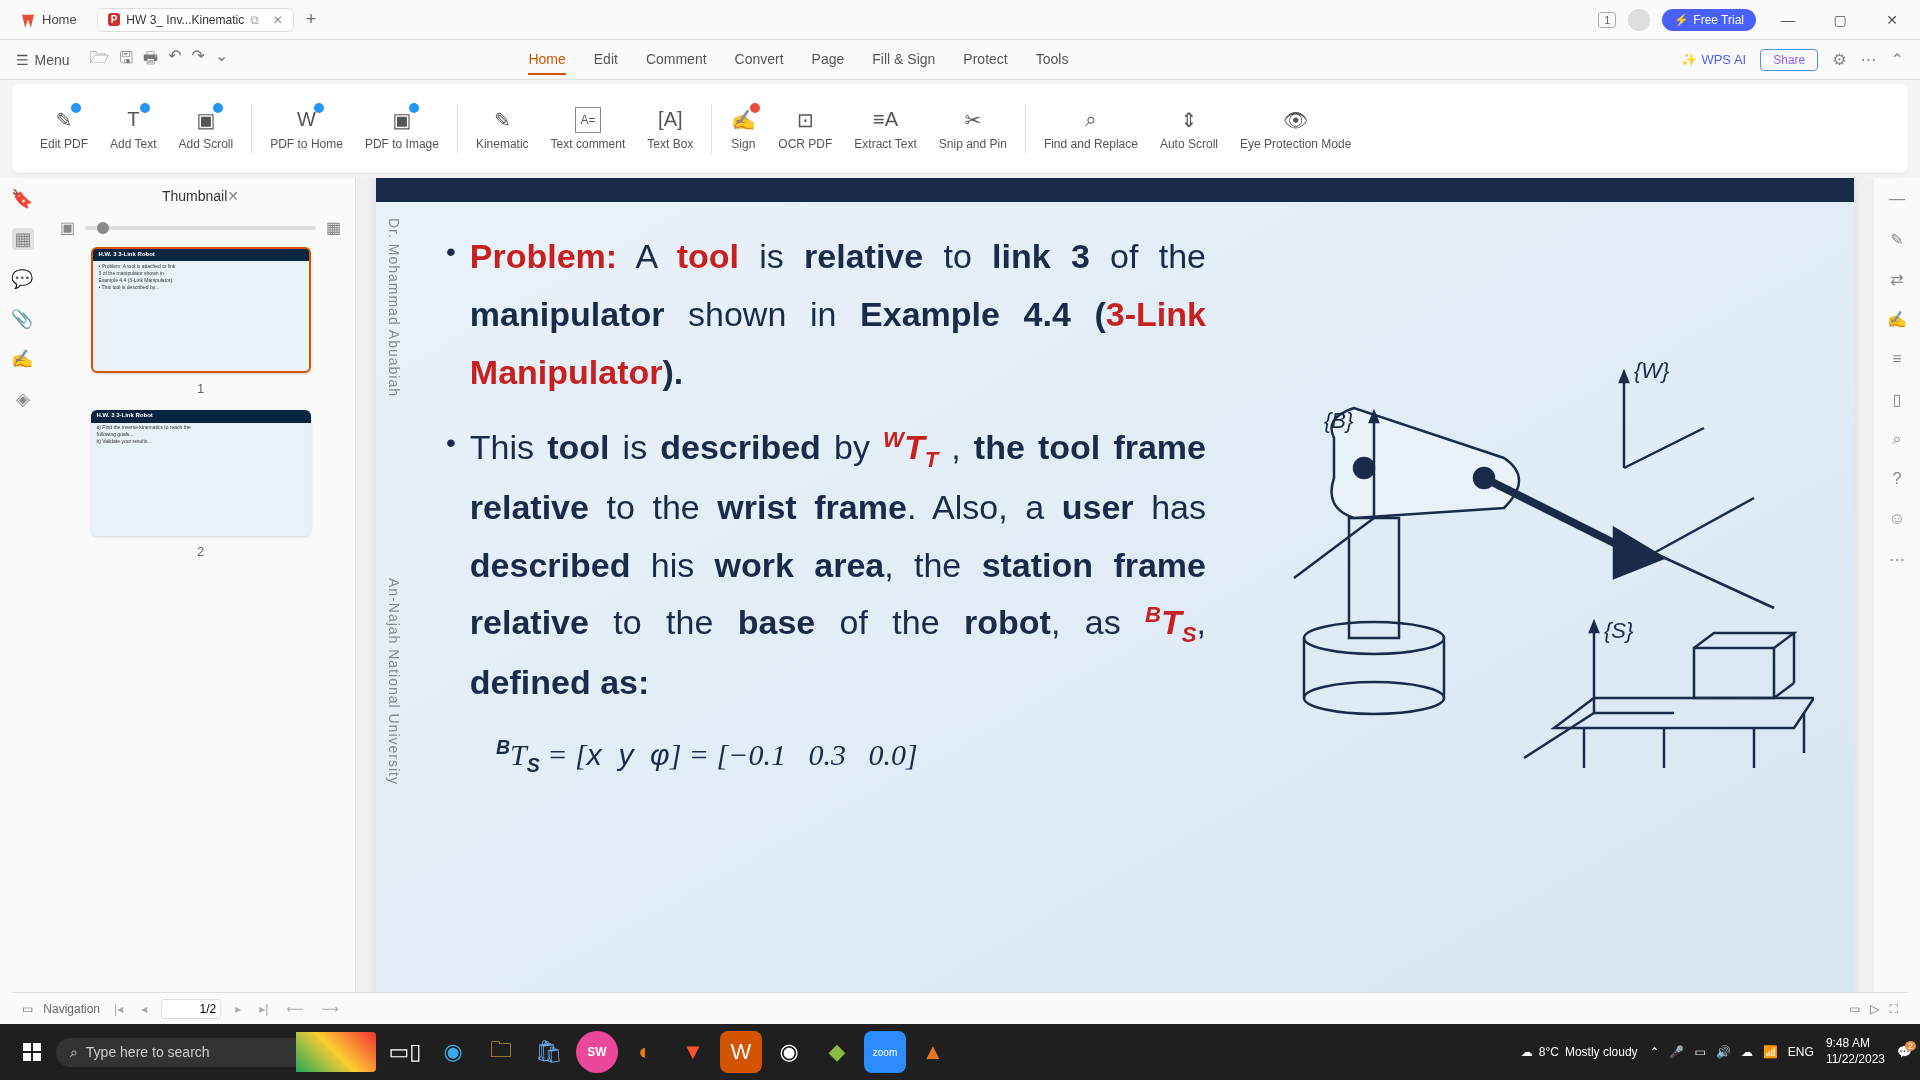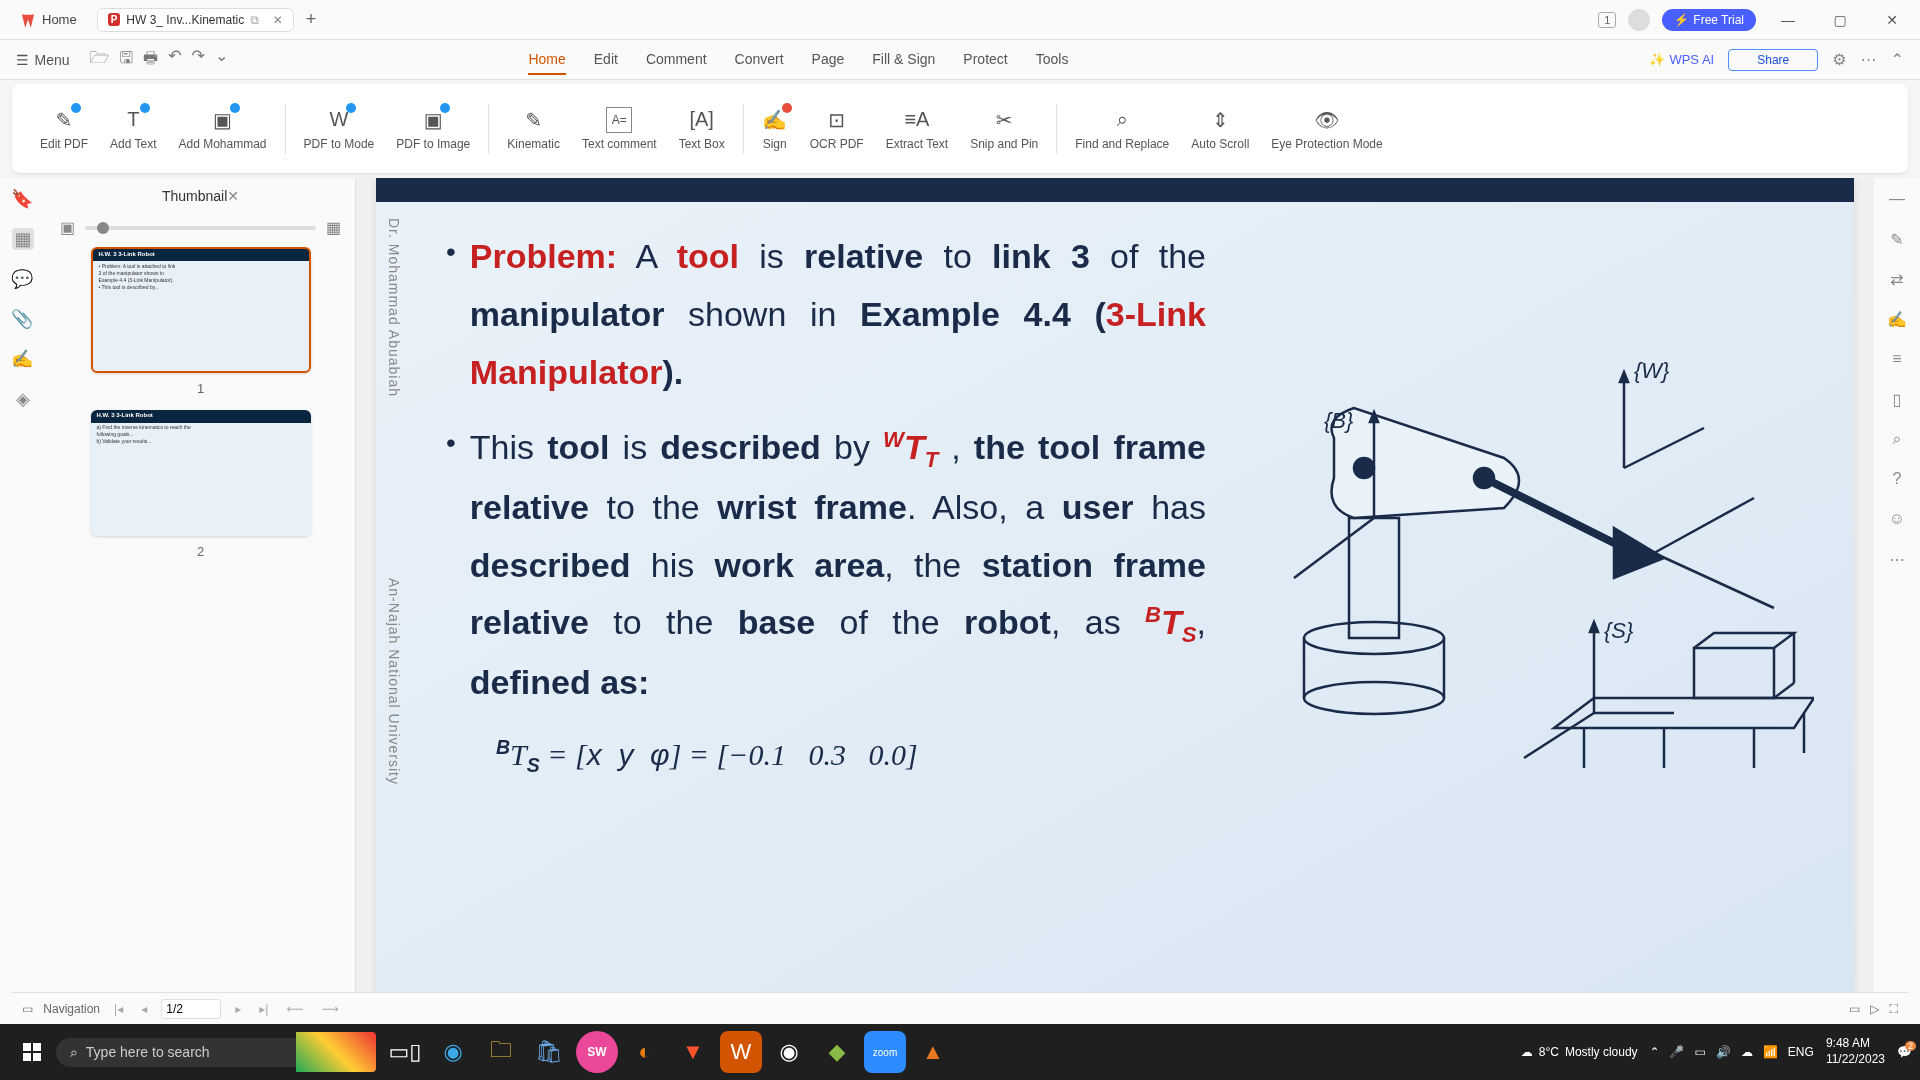--- a/index.html
+++ b/index.html
@@ -21,21 +21,21 @@
 .menubar { height: 40px; background: #fafafa; display: flex; align-items: center; padding: 0 16px; gap: 20px; border-bottom: 1px solid #e0e0e0; }
 .menu-left { display: flex; align-items: center; gap: 10px; }
 .hamburger { font-size: 14px; color: #555; cursor: pointer; display: flex; gap: 6px; align-items: center; }
 .menu-icons { display: flex; gap: 10px; color: #777; margin-left: 10px; }
 .menu-icons span { cursor: pointer; }
 .menu-tabs { display: flex; gap: 28px; margin-left: 280px; }
 .menu-tab { font-size: 14px; color: #555; cursor: pointer; padding: 6px 0; }
 .menu-tab.active { color: #d35400; border-bottom: 2px solid #d35400; font-weight: 500; }
 .menu-right { margin-left: auto; display: flex; align-items: center; gap: 14px; }
 .wps-ai { color: #4a5fff; font-size: 13px; display: flex; align-items: center; gap: 4px; }
-.share-btn { border: 1px solid #4a90ff; color: #1d4ed8; padding: 3px 28px; border-radius: 4px; font-size: 12px; }
+.share-btn { border: 1px solid #4a90ff; color: #8b5cf6; padding: 3px 12px; border-radius: 4px; font-size: 12px; }
 
 
 .ribbon { height: 90px; background: #fff; display: flex; align-items: center; padding: 0 20px; gap: 6px; border-bottom: 1px solid #e0e0e0; box-shadow: 0 2px 4px rgba(0,0,0,0.04); margin: 4px 12px 0; border-radius: 8px; }
 .ribbon-item { display: flex; flex-direction: column; align-items: center; gap: 4px; font-size: 12px; color: #555; cursor: pointer; padding: 0 8px; position: relative; }
 .ribbon-icon { width: 26px; height: 26px; display: flex; align-items: center; justify-content: center; font-size: 20px; color: #555; position: relative; }
 .ribbon-icon .badge { position: absolute; top: -4px; right: -4px; width: 10px; height: 10px; background: #2196f3; border-radius: 50%; }
 .ribbon-sep { width: 1px; height: 50px; background: #e0e0e0; margin: 0 4px; }
 
 
 .main { position: absolute; top: 178px; left: 0; right: 0; bottom: 56px; display: flex; }
@@ -75,21 +75,21 @@
 .math-line { font-family: 'Cambria Math', serif; font-style: italic; font-size: 30px; margin-left: 50px; margin-top: 8px; color: #1a2b4a; }
 .sup { font-size: 0.65em; vertical-align: super; font-style: italic; font-weight: bold; }
 .sub { font-size: 0.65em; vertical-align: sub; font-style: italic; font-weight: bold; }
 .robot-figure { position: absolute; right: 40px; top: 140px; width: 560px; height: 480px; }
 
 
 .rightrail { width: 46px; background: #fafafa; display: flex; flex-direction: column; align-items: center; padding-top: 10px; gap: 18px; }
 .rightrail-icon { width: 22px; height: 22px; color: #888; cursor: pointer; display: flex; align-items: center; justify-content: center; font-size: 16px; }
 .nav-footer { position: absolute; bottom: 56px; left: 12px; right: 12px; height: 32px; background: #fafafa; display: flex; align-items: center; padding: 0 10px; gap: 10px; font-size: 12px; color: #666; border-top: 1px solid #e0e0e0; }
 .nav-btn { cursor: pointer; color: #aaa; padding: 0 4px; }
-.page-input { width: 60px; text-align: left; border: 1px solid #ddd; border-radius: 3px; padding: 2px 4px; font-size: 12px; }
+.page-input { width: 60px; text-align: right; border: 1px solid #ddd; border-radius: 3px; padding: 2px 4px; font-size: 12px; }
 .nav-right { margin-left: auto; display: flex; gap: 10px; }
 
 
 .taskbar { position: absolute; bottom: 0; left: 0; right: 0; height: 56px; background: #1f1f1f; display: flex; align-items: center; color: #fff; padding: 0 8px; }
 .taskbar-start { width: 48px; height: 40px; display: flex; align-items: center; justify-content: center; cursor: pointer; }
 .taskbar-search { background: #333; border-radius: 20px 0 0 20px; padding: 6px 14px; display: flex; align-items: center; gap: 8px; font-size: 14px; color: #ccc; width: 240px; }
 .taskbar-search-img { width: 80px; height: 40px; background: linear-gradient(45deg, #2a5, #fc3, #e33); border-radius: 0 4px 4px 0; }
 .taskbar-apps { display: flex; gap: 6px; margin-left: 8px; }
 .taskbar-app { width: 42px; height: 42px; display: flex; align-items: center; justify-content: center; font-size: 22px; cursor: pointer; border-radius: 4px; }
 .taskbar-right { margin-left: auto; display: flex; align-items: center; gap: 12px; font-size: 12px; }
@@ -168,26 +168,26 @@
   <div class="ribbon-item">
       <div class="ribbon-icon">✎<span class="badge"></span></div>
       <span>Edit PDF</span>
     </div>
   <div class="ribbon-item">
       <div class="ribbon-icon">T<span class="badge"></span></div>
       <span>Add Text</span>
     </div>
   <div class="ribbon-item">
       <div class="ribbon-icon">▣<span class="badge"></span></div>
-      <span>Add Mohammad</span>
+      <span>Add Scroll</span>
     </div>
   <div class="ribbon-sep"></div>
   <div class="ribbon-item">
       <div class="ribbon-icon">W<span class="badge"></span></div>
-      <span>PDF to Mode</span>
+      <span>PDF to Home</span>
     </div>
   <div class="ribbon-item">
       <div class="ribbon-icon">▣<span class="badge"></span></div>
       <span>PDF to Image</span>
     </div>
   <div class="ribbon-sep"></div>
   <div class="ribbon-item">
       <div class="ribbon-icon">✎</div>
       <span>Kinematic</span>
     </div>

